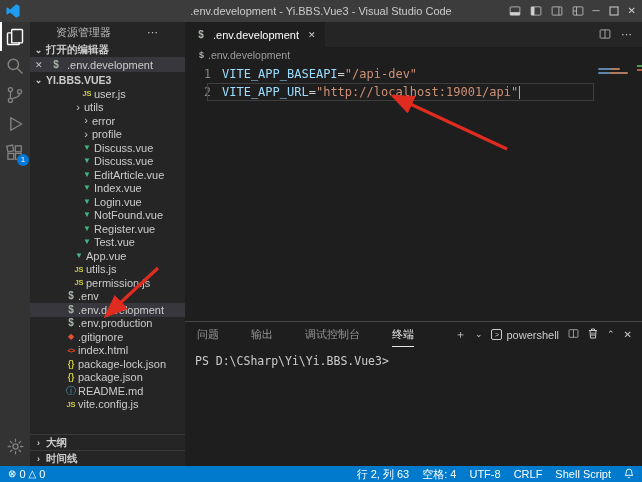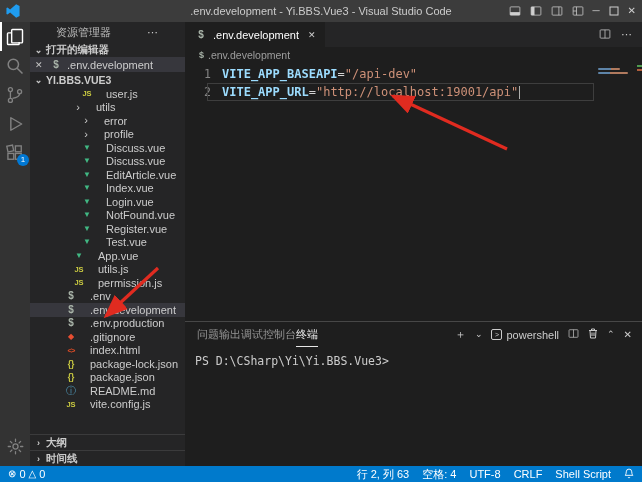--- a/index.html
+++ b/index.html
@@ -27,21 +27,21 @@
 
   
   .sidebar { width: 155px; background: #252526; display: flex; flex-direction: column; flex: none; font-size: 11px; }
   .sb-title { height: 20px; display: flex; align-items: center; justify-content: space-between; padding: 0 26px; color: #bbbbbb; font-size: 11px; }
   .sb-ellipsis { color: #cccccc; letter-spacing: 1px; }
   .sb-section-h { height: 15px; display: flex; align-items: center; gap: 2px; font-weight: bold; color: #cccccc; font-size: 10.5px; padding-left: 3px; }
   .sec-chev { width: 11px; text-align: center; font-size: 9px; color: #cccccc; }
   .oe-item { height: 15px; display: flex; align-items: center; background: #37373d; padding-left: 5px; gap: 4px; font-size: 11px; color: #cccccc; }
   .oe-close { font-size: 9px; color: #c5c5c5; width: 10px; }
   .tree { flex: 1 1 auto; overflow: hidden; }
-  .tree-row { height: 13.5px; display: flex; align-items: center; font-size: 11px; color: #cccccc; white-space: nowrap; cursor: pointer; gap: 12px; }
+  .tree-row { height: 13.5px; display: flex; align-items: center; font-size: 11px; color: #cccccc; white-space: nowrap; cursor: pointer; }
   .tree-row.selected { background: #37373d; }
   .chev { width: 12px; flex: none; font-size: 11px; line-height: 1; color: #cccccc; display: inline-block; text-align: center; }
   .chev.open { transform: rotate(90deg); }
   .ficon { width: 14px; flex: none; text-align: center; line-height: 1; }
   .ic-js   { color: #cbcb41; font-size: 7.5px; font-weight: bold; }
   .ic-vue  { color: #41b883; font-size: 8px; }
   .ic-env  { color: #a8b3a8; font-size: 10px; font-weight: bold; }
   .ic-git  { color: #e84e31; font-size: 8px; }
   .ic-html { color: #e44d26; font-size: 7.5px; font-weight: bold; letter-spacing: -1px; }
   .ic-json { color: #cbcb41; font-size: 8.5px; font-weight: bold; }
@@ -54,21 +54,21 @@
   .tab { display: flex; align-items: center; gap: 5px; padding: 0 9px; background: #1e1e1e; color: #ffffff; font-size: 11px; cursor: pointer; }
   .tab .ic-env { font-size: 10px; }
   .tab-close { color: #cccccc; font-size: 9px; margin-left: 4px; }
   .tab-actions { margin-left: auto; display: flex; align-items: center; gap: 10px; color: #cccccc; padding: 0 10px; font-size: 11px; }
   .breadcrumb { height: 16px; display: flex; align-items: center; gap: 4px; padding-left: 14px; font-size: 10.5px; color: #9d9d9d; flex: none; }
   .breadcrumb .ic-env { font-size: 9px; }
 
   .code-area { flex: 1; position: relative; padding-top: 2px; font-family: "DejaVu Sans Mono", monospace; overflow: hidden; }
   .code-line { height: 18px; line-height: 18px; display: flex; position: relative; font-size: 12px; white-space: pre; }
   .gutter { width: 26px; flex: none; text-align: right; color: #858585; margin-right: 11px; font-size: 11.5px; }
-  .tk-var { color: #9cdcfe; font-weight: bold; }
+  .tk-var { color: #9cdcfe; }
   .tk-op  { color: #d4d4d4; }
   .tk-str { color: #ce9178; }
   .code-line.current::before { content: ""; position: absolute; left: 22px; right: 48px; top: 0; bottom: 0; border: 1px solid #3e3e3e; pointer-events: none; }
   .code-line.current .caret { display: inline-block; width: 1px; height: 13px; background: #aeafad; margin-left: 1px; vertical-align: middle; }
 
   .minimap { position: absolute; top: 3px; right: 10px; width: 34px; }
   .mm-line { height: 2px; margin: 2px 0; border-radius: 1px; }
   .mm-1 { width: 22px; background: linear-gradient(90deg, #5e84a8 0 60%, #b07a5e 60% 100%); }
   .mm-2 { width: 30px; background: linear-gradient(90deg, #5e84a8 0 40%, #b07a5e 40% 100%); }
   .ruler { position: absolute; top: 0; right: 0; width: 5px; height: 100%; }
@@ -342,21 +342,21 @@
           <div class="mm-line mm-2"></div>
         </div>
         <div class="ruler">
           <span class="t1"></span>
           <span class="t2"></span>
         </div>
       </div>
 
       <div class="panel">
         <div class="panel-tabs">
-          <span style="display:flex;gap:0;" id="panel-tabs-holder">
+          <span style="display:flex;gap:32px;" id="panel-tabs-holder">
               <span class="p-tab">问题</span>
               <span class="p-tab">输出</span>
               <span class="p-tab">调试控制台</span>
               <span class="p-tab active">终端</span>
             </span>
           <div class="panel-actions">
             <span class="pa-glyph">＋</span>
             <span class="pa-glyph" style="font-size:9px;">⌄</span>
             <span class="ps-chip">
               <span class="ps-icon">&gt;</span>

